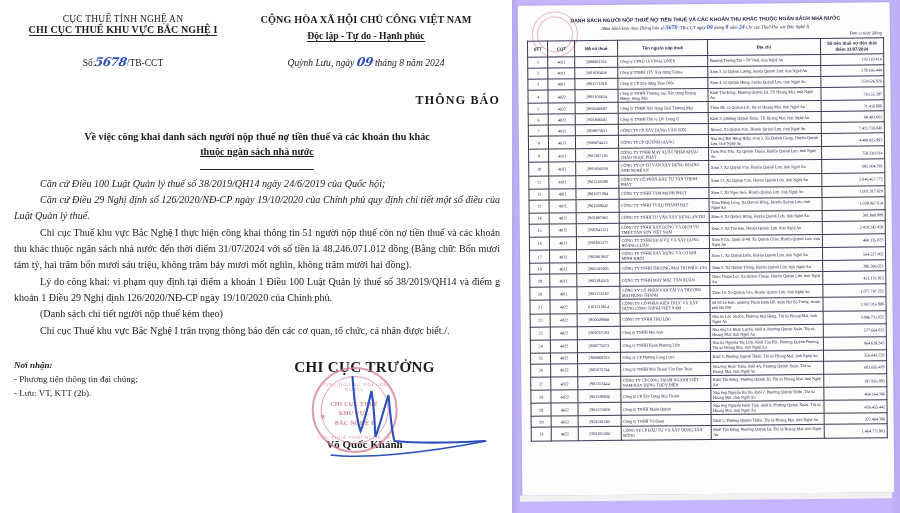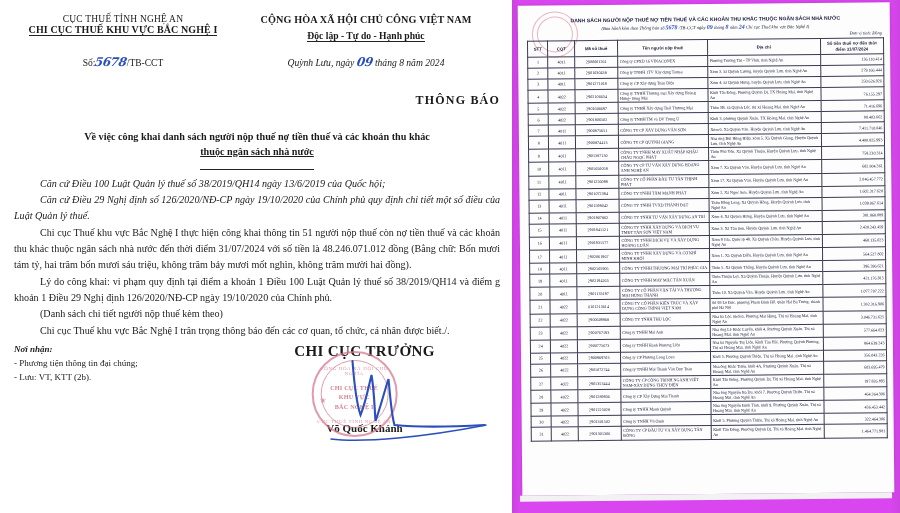--- a/index.html
+++ b/index.html
@@ -45,21 +45,21 @@
   .title-block{ text-align:center; margin-top:24px; }
   .t-main{ font-size:12px; font-weight:700; letter-spacing:1.2px;text-align:right; }
   .t-sub{ font-size:10.2px; font-weight:700; margin-top:22px; line-height:1.45; }
   .t-sub .ul{ border-bottom:1px solid #222; padding-bottom:12px;text-decoration:underline; }
 
   .body-block{ margin-top:16px; font-size:10.1px; line-height:1.62; text-align:justify; }
   .body-block p{ margin:0; text-indent:26px; }
   .it{ font-style:italic; }
   .ctr-it{ text-indent:26px; }
 
-  .noi-nhan{ margin-top:4px; display:flex; }
+  .noi-nhan{ margin-top:20px; display:flex; }
   .nn-left{ width:215px; font-size:9px; line-height:1.55; }
   .nn-left .nn-h{ font-style:italic; font-weight:700; font-size:9px; }
   .nn-right{ flex:1; text-align:center; position:relative; }
   .cct{ font-size:15px; font-weight:700; letter-spacing:.4px; }
   .signer{ font-size:11px; font-weight:700; margin-top:62px; }
 
   
   .seal{
     position:absolute; left:50%; top:8px; width:86px; height:86px;
     transform:translateX(-62%);
@@ -85,21 +85,21 @@
   .seal-arc2{
     position:absolute; left:0; right:0; bottom:11px; text-align:center;
     color:#cf6f86; font-size:5px; letter-spacing:.6px;
   }
 
   .sig-svg{ position:absolute; left:0; top:0; width:100%; height:115px; pointer-events:none;}
 
   
   #right-doc{
     position:absolute; left:512px; top:0; width:388px; height:513px;
-    background:#d946ef;
+    background:#c4b5fd;
     overflow:hidden;
   }
   .paper{
     position:absolute; left:8px; top:4px; width:372px; height:490px;
     background:#fdfdfd;
     transform:rotate(-0.55deg);
     box-shadow:0 0 3px rgba(0,0,0,.18);
     overflow:hidden;
   }
   .paper-inner{ position:absolute; left:9px; top:12px; right:6px; }
@@ -198,21 +198,21 @@
 
     <div class="title-block">
       <div class="t-main">THÔNG BÁO</div>
       <div class="t-sub">
         <div>Về việc công khai danh sách người nộp thuế nợ tiền thuế và các khoản thu khác</div>
         <div><span class="ul">thuộc ngân sách nhà nước</span></div>
       </div>
     </div>
 
     <div class="body-block">
-      <p class="it">Căn cứ Điều 100 Luật Quản lý thuế số 38/2019/QH14 ngày 13/6/2019 của Quốc hội;</p>
+      <p class="it">Căn cứ Điều 100 Luật Quản lý thuế số 38/2019/QH14 ngày 24/6/2019 của Quốc hội;</p>
       <p class="it">Căn cứ Điều 29 Nghị định số 126/2020/NĐ-CP ngày 19/10/2020 của Chính phủ quy định chi tiết một số điều của Luật Quản lý thuế.</p>
       <p>Chi cục Thuế khu vực Bắc Nghệ I thực hiện công khai thông tin 51 người nộp thuế còn nợ tiền thuế và các khoản thu khác thuộc ngân sách nhà nước đến thời điểm 31/07/2024 với số tiền là 48.246.071.012 đồng (Bằng chữ: Bốn mươi tám tỷ, hai trăm bốn mươi sáu triệu, không trăm bảy mươi mốt nghìn, không trăm mười hai đồng).</p>
       <p>Lý do công khai: vi phạm quy định tại điểm a khoản 1 Điều 100 Luật Quản lý thuế số 38/2019/QH14 và điểm g khoản 1 Điều 29 Nghị định 126/2020/NĐ-CP ngày 19/10/2020 của Chính phủ.</p>
       <p class="ctr-it">(Danh sách chi tiết người nộp thuế kèm theo)</p>
       <p>Chi cục Thuế khu vực Bắc Nghệ I trân trọng thông báo đến các cơ quan, tổ chức, cá nhân được biết./.</p>
     </div>
 
     <div class="noi-nhan">
       <div class="nn-left">
         <div class="nn-h">Nơi nhận:</div>

